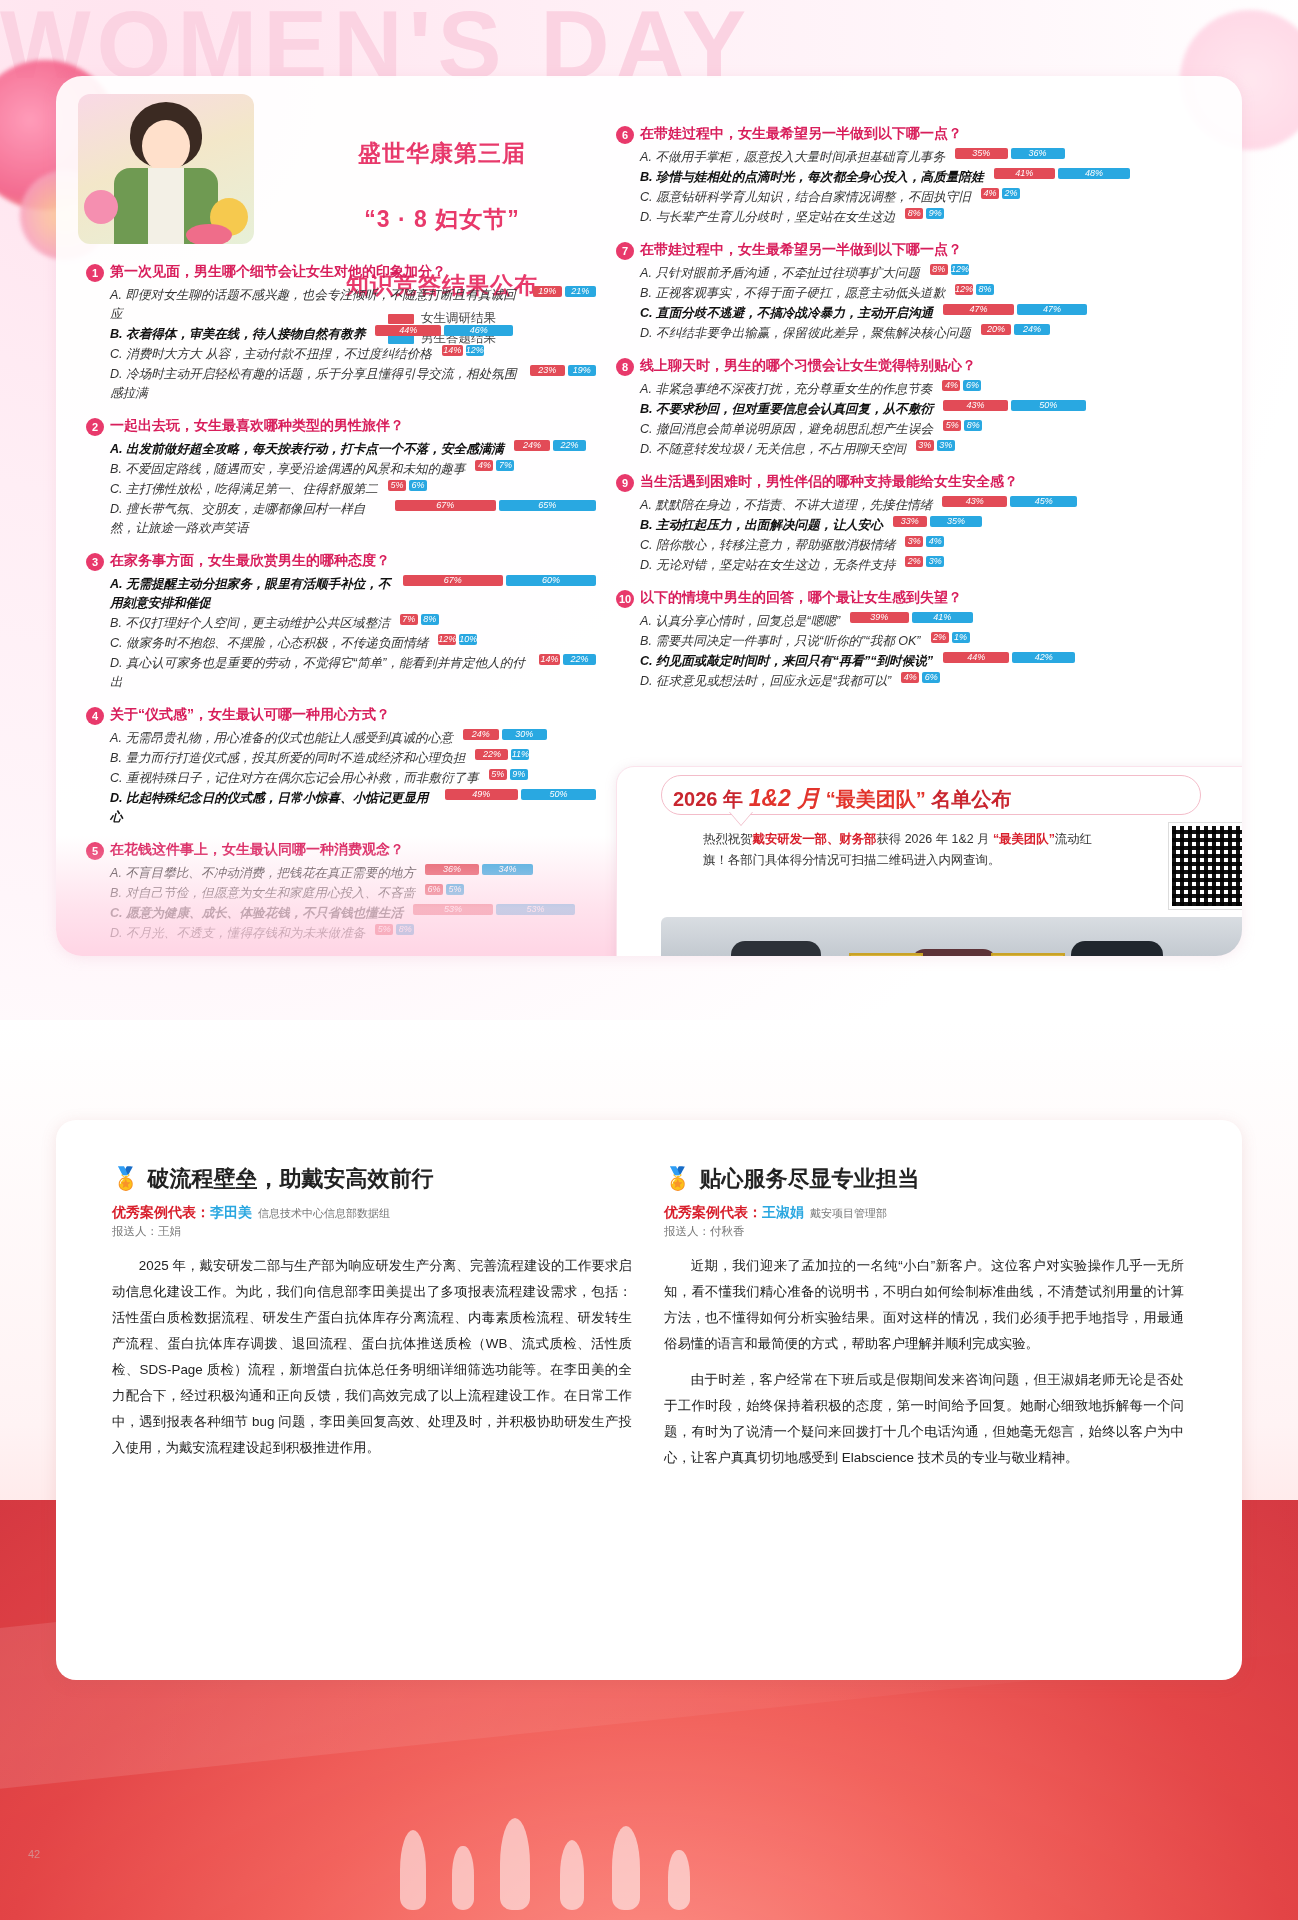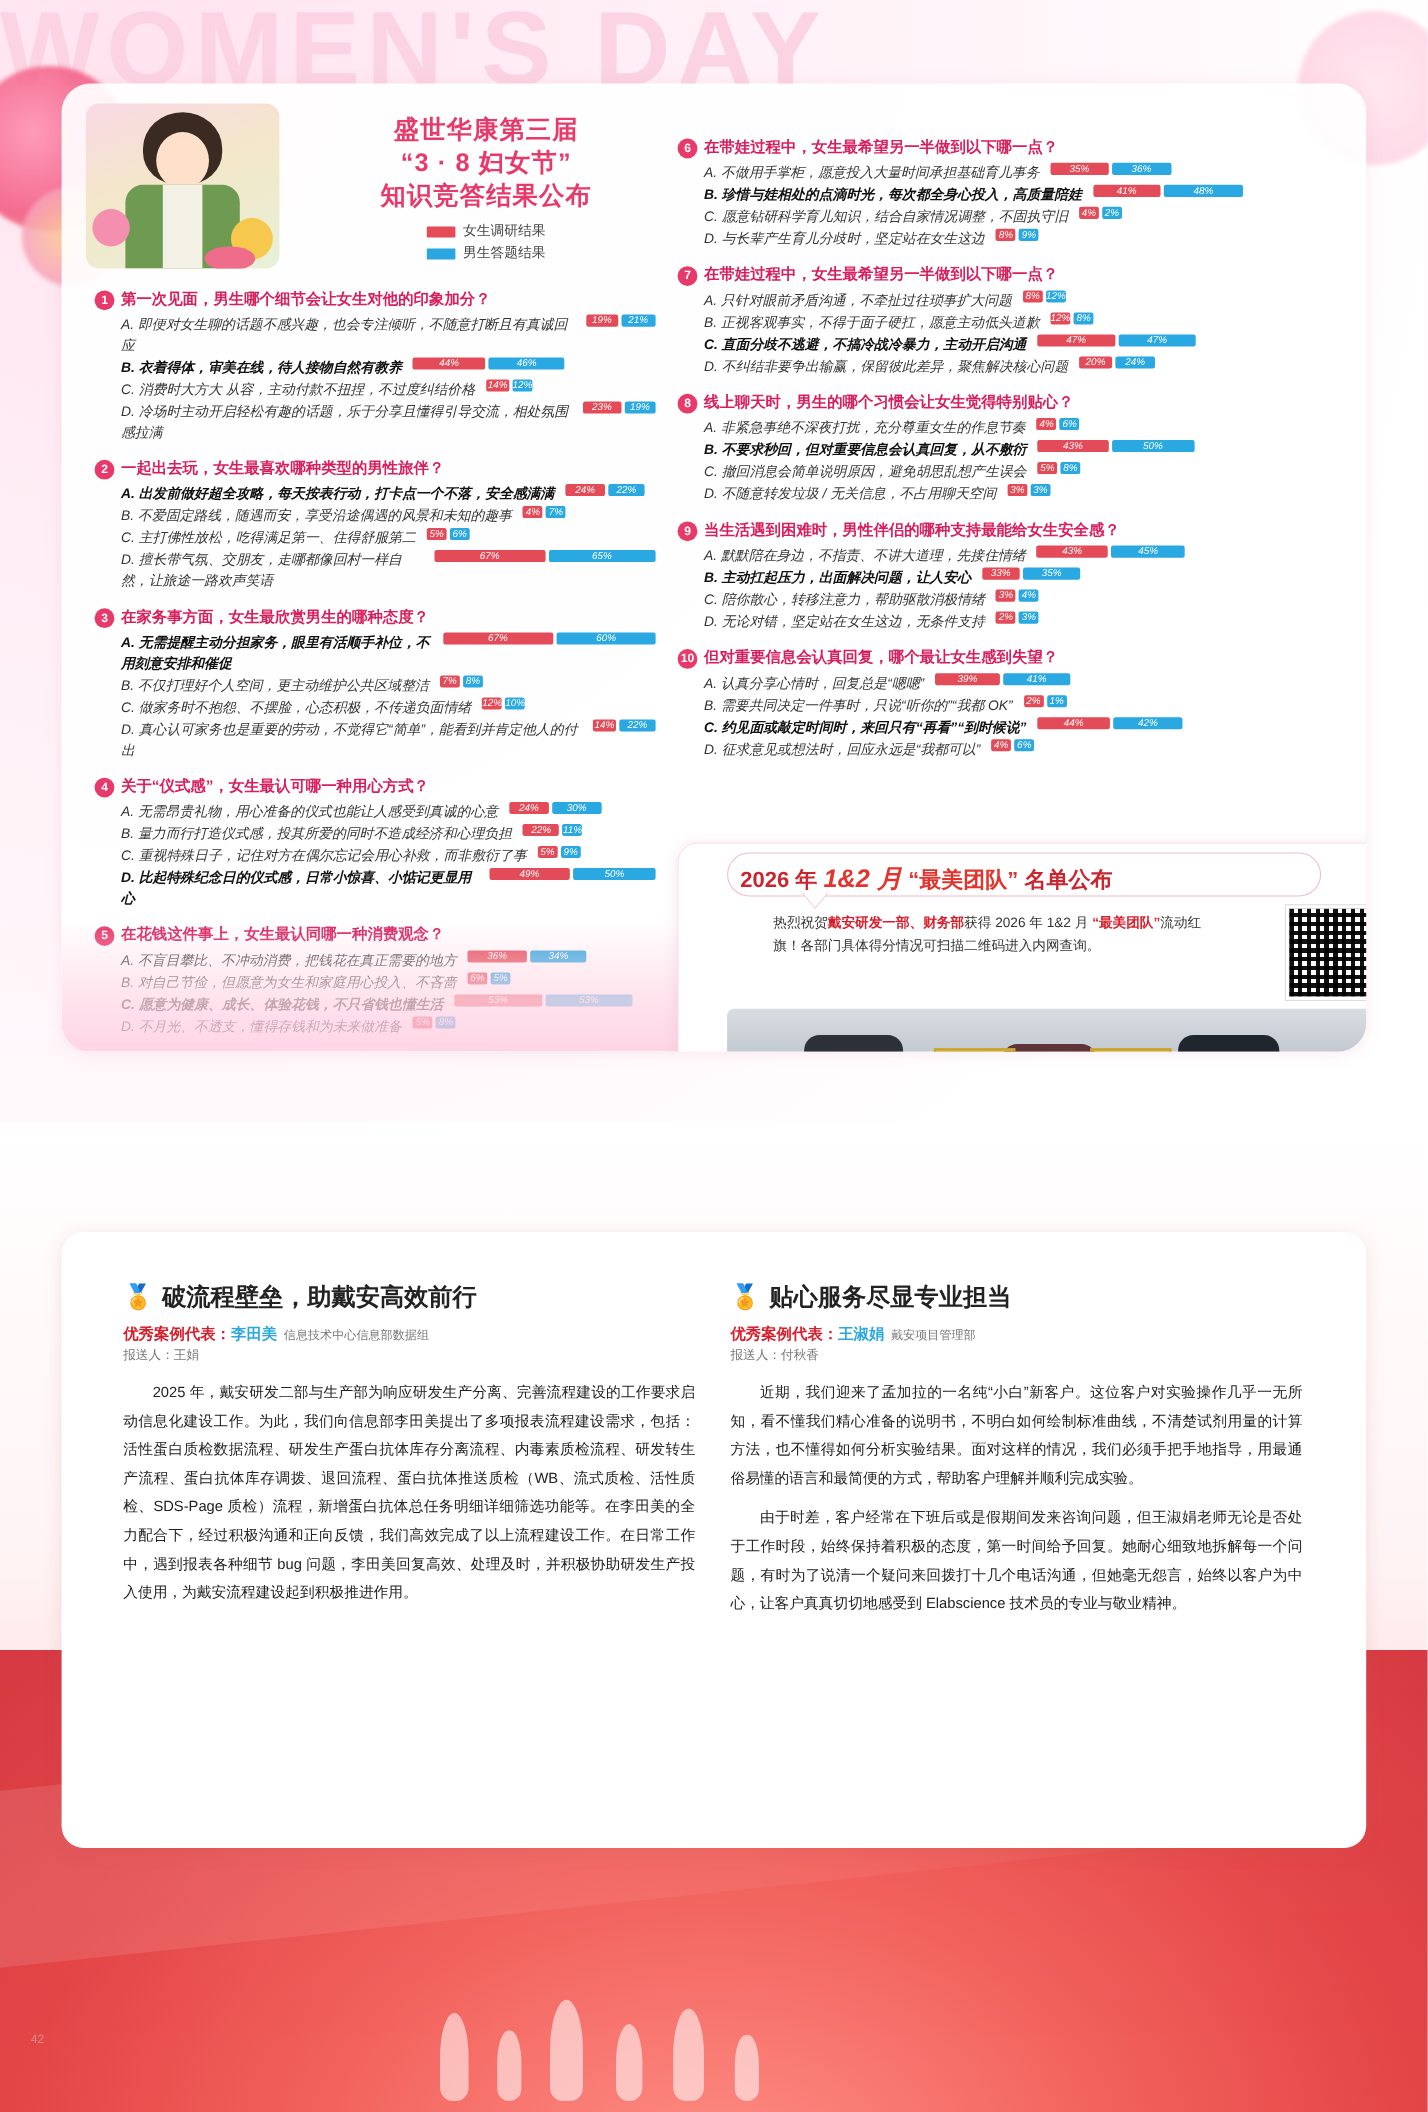--- a/index.html
+++ b/index.html
@@ -40,21 +40,21 @@
     opacity:.75;
   }
   
   #hero-illu {
     position:absolute; left:22px; top:18px; width:176px; height:150px;
     border-radius:12px; overflow:hidden;
     background:linear-gradient(160deg,#f9d9e6 0%, #f3e7c9 45%, #e7f0d8 100%);
   }
   #title-block { position:absolute; left:236px; top:26px; width:300px; text-align:center; }
   .t-line { color:#e8396b; font-weight:bold; font-size:21px; line-height:30px; letter-spacing:1px;}
-  .t-line.big { font-size:23px; }
+  .t-line.big { font-size:23px;margin-top:36px; }
   .legend { margin-top:10px; font-size:12.5px; color:#444; }
   .legend div { margin:3px 0; }
   .sw { display:inline-block; width:26px; height:10px; vertical-align:middle; margin-right:7px; border-radius:1px;}
   .sw.f { background:#e24b57; }
   .sw.m { background:#2aa7e0; }
 
   
   .qcol { position:absolute; top:186px; width:510px; }
   #col-left  { left:30px; }
   #col-right { left:560px; top:48px; width:600px; }
@@ -497,21 +497,21 @@
             <span class="otxt">D. 无论对错，坚定站在女生这边，无条件支持</span>
             <span class="bars">
               <span class="bar f" style="width: 18px;">2%</span>
               <span class="bar m" style="width: 18px;">3%</span>
             </span>
           </div>
         </div>
         <div class="q-item">
           <div class="q-head">
             <span class="q-num">10</span>
-            <span class="q-text">但对重要信息会认真回复，哪个最让女生感到失望？</span>
+            <span class="q-text">以下的情境中男生的回答，哪个最让女生感到失望？</span>
           </div>
           <div class="opt">
             <span class="otxt">A. 认真分享心情时，回复总是“嗯嗯”</span>
             <span class="bars">
               <span class="bar f" style="width: 58.5px;">39%</span>
               <span class="bar m" style="width: 61.5px;">41%</span>
             </span>
           </div>
           <div class="opt">
             <span class="otxt">B. 需要共同决定一件事时，只说“听你的”“我都 OK”</span>

